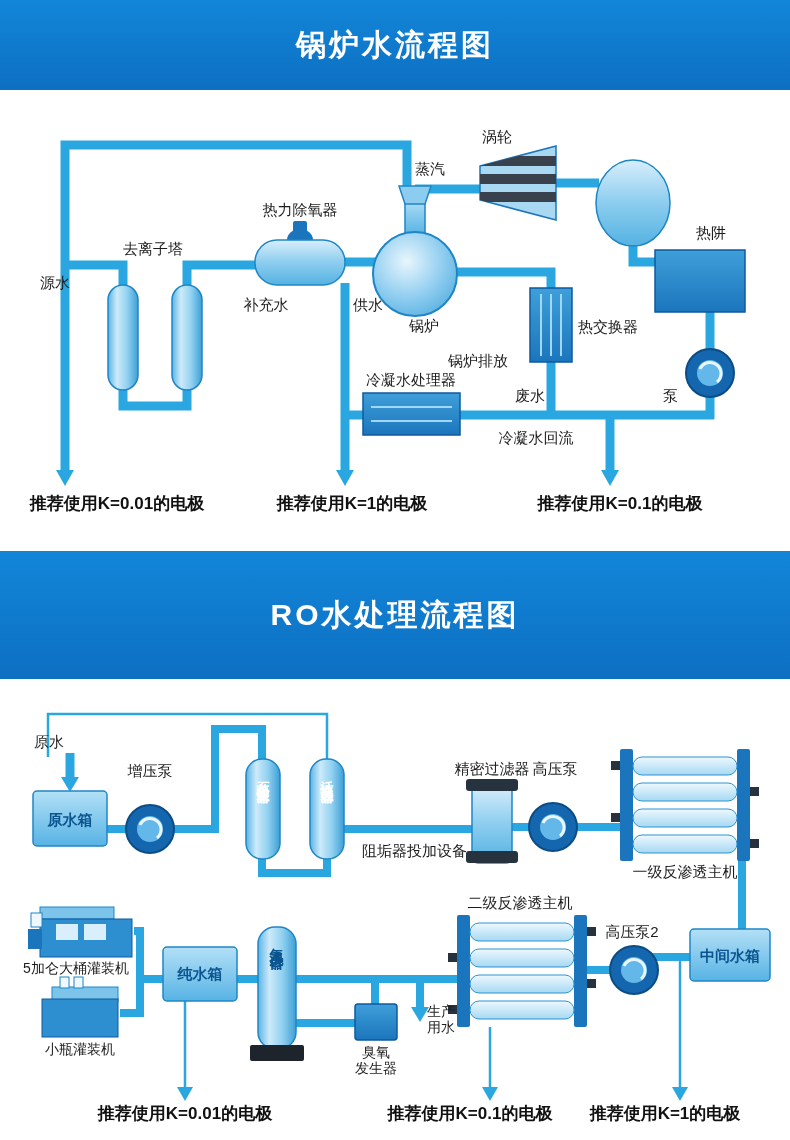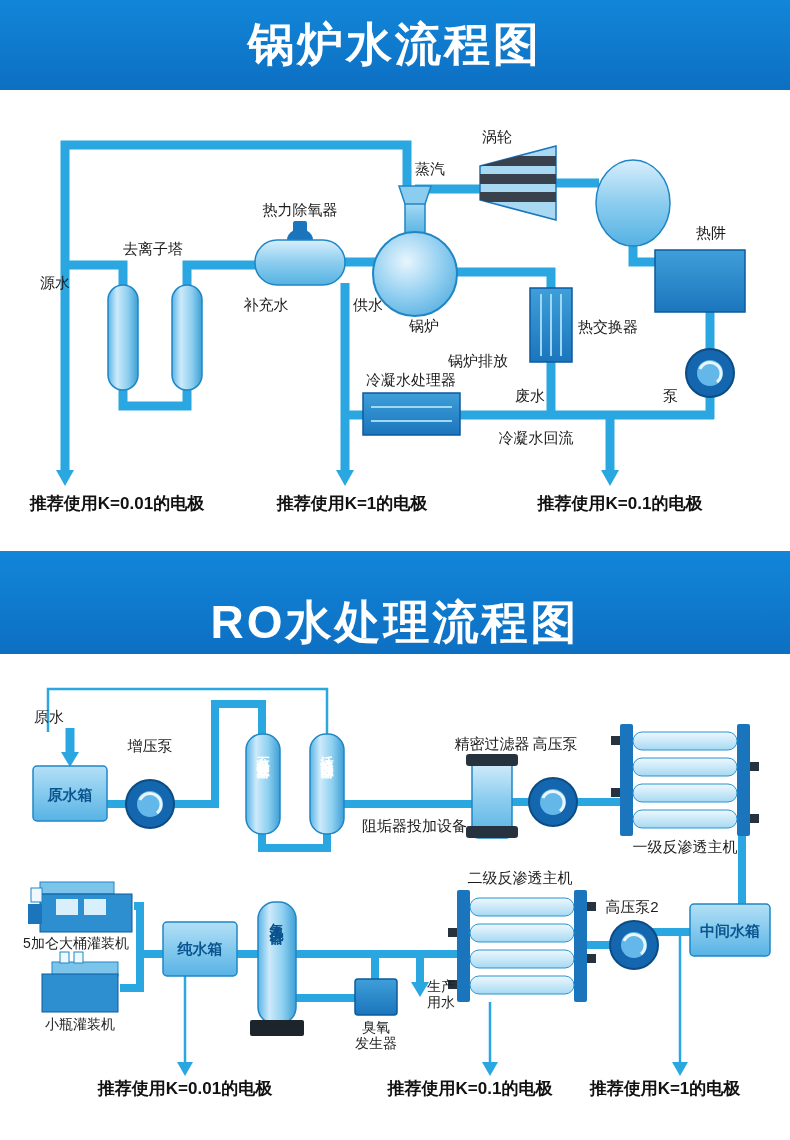--- a/index.html
+++ b/index.html
@@ -6,22 +6,22 @@
     --banner_blue:#1286d9;
     --banner_blue_dark:#0d6fc2;
     --label_dark:#1c1c1c;
   }
   *{box-sizing:border-box;}
   body{margin:0;background:#ffffff;font-family:"Liberation Sans","DejaVu Sans",sans-serif;}
   .page{width:790px;height:1140px;overflow:hidden;background:#fff;}
   .banner{width:790px;display:flex;align-items:center;justify-content:center;
     background:linear-gradient(180deg,var(--banner_blue) 0%,var(--banner_blue_dark) 100%);}
   .banner-boiler{height:90px;}
-  .banner-ro{height:103px;align-items:flex-end;}
-  .banner h1{margin:0;color:#ffffff;font-size:46px;font-weight:bold;letter-spacing:3px;}
+  .banner-ro{height:128px;}
+  .banner h1{margin:0;color:#ffffff;font-size:30px;font-weight:bold;letter-spacing:3px;}
   .diagram{width:790px;background:#fff;}
   svg text{font-family:"Liberation Sans","DejaVu Sans",sans-serif;fill:var(--label_dark);}
   text.lbl{font-size:15px;}
   text.lbl-sm{font-size:14px;}
   text.rec{font-size:17px;font-weight:bold;fill:#111;}
   text.tanklbl{font-size:15px;font-weight:bold;fill:#0a548f;}
   text.vert{writing-mode:vertical-rl;text-orientation:upright;letter-spacing:2px;}
   text.vert-white{font-size:13px;font-weight:bold;fill:#ffffff;}
   text.vert-blue{font-size:14px;font-weight:bold;fill:#0a548f;}
 </style>

